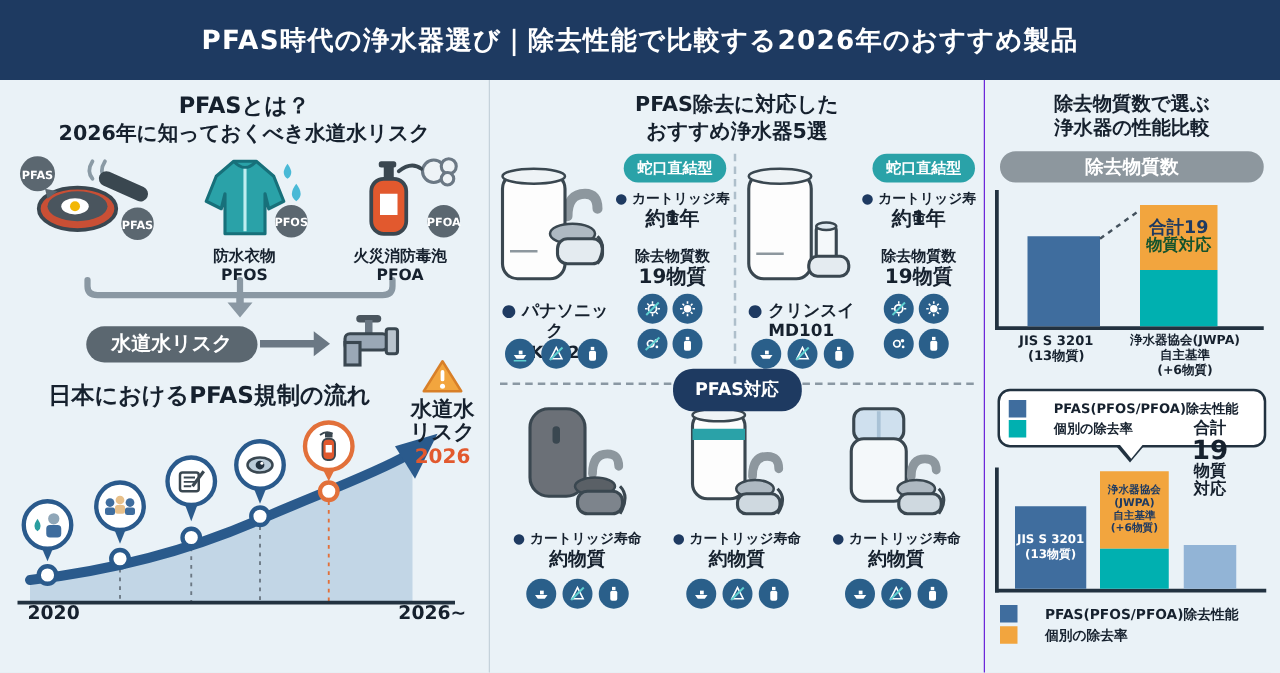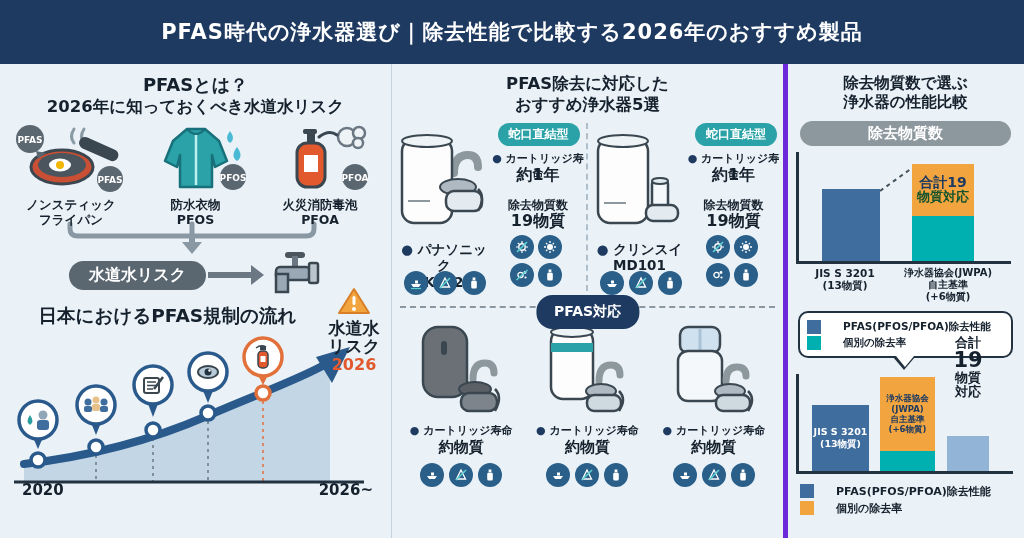--- a/index.html
+++ b/index.html
@@ -13,21 +13,21 @@
   
   .header {
     height:64px; background:#1e3a61; display:flex; align-items:center; justify-content:center;
   }
   .header-title { color:#fff; font-size:21px; letter-spacing:1px; white-space:nowrap; }
 
   
   .content { display:flex; height:474px; }
   .col { position:relative; height:474px; }
   .col-left  { width:392px; border-right:1px solid #c5d2db; }
-  .col-mid   { width:396px; border-right:5px solid #6d28d9; }
+  .col-mid   { width:396px; border-right:1px solid #6d28d9; }
   .col-right { width:235px; }
 
   .sec-title { text-align:center; line-height:1.25; }
   .sec-title .l1 { font-size:18px; }
   .sec-title .l2 { font-size:16.5px; }
 
   
   .col-left .sec-title { margin-top:10px; }
   .sources { display:flex; justify-content:space-between; padding:6px 10px 0 10px; height:104px; }
   .source { width:122px; text-align:center; position:relative; }
@@ -123,21 +123,21 @@
   .lrow { display:flex; align-items:flex-start; gap:22px; margin:2px 0; }
   .swatch { width:14px; height:14px; flex:0 0 auto; }
   .sw-blue { background:#3f6d9e; } .sw-teal { background:#00b0b0; } .sw-orange { background:#f2a53e; }
   .lrow .ltext { font-size:10.5px; white-space:nowrap; }
   .chart2 { position:relative; height:100px; margin:16px 10px 0 8px;
     border-left:3px solid #223240; border-bottom:3px solid #223240; }
   .c2-bar1 { left:13px; width:57px; height:66px; background:#3f6d9e; color:#fff;
     display:flex; flex-direction:column; align-items:center; justify-content:center; line-height:1.25; }
   .c2-bar1 .t { font-size:9.5px; }
   .c2-bar2 { left:81px; width:55px; height:94px; display:flex; flex-direction:column; }
-  .c2-orange { height:74px; background:#f2a53e; color:#1e3a61; display:flex; flex-direction:column;
+  .c2-orange { height:62px; background:#f2a53e; color:#1e3a61; display:flex; flex-direction:column;
     align-items:center; justify-content:center; line-height:1.2; }
   .c2-orange .t { font-size:8.5px; }
   .c2-teal { flex:1; background:#00b0b0; }
   .c2-bar3 { left:148px; width:42px; height:35px; background:#92b4d6; }
   .c2-note { position:absolute; left:144px; top:-38px; width:50px; text-align:center; line-height:1.05; }
   .c2-note .n1 { font-size:13px; }
   .c2-note .n2 { font-size:21px; }
   .legend2 { margin:10px 12px 0 12px; }
   .legend2 .ltext { font-size:11px; }
 </style>
@@ -167,24 +167,20 @@
             <ellipse cx="52" cy="44" rx="31" ry="17" fill="#c94f35" stroke="#3a4750" stroke-width="3"></ellipse>
             <ellipse cx="52" cy="42" rx="24" ry="12" fill="#4a555e"></ellipse>
             <ellipse cx="50" cy="42" rx="11" ry="6.5" fill="#fff"></ellipse>
             <circle cx="50" cy="42" r="4" fill="#f2b705"></circle>
             <circle cx="20" cy="16" r="14" fill="#5b6770"></circle>
             <path d="M26,28 l2,8 l8,-6 z" fill="#5b6770"></path>
             <text x="20" y="20" text-anchor="middle" font-size="9" font-weight="bold" fill="#fff">PFAS</text>
             <circle cx="100" cy="56" r="13" fill="#5b6770"></circle>
             <text x="100" y="60" text-anchor="middle" font-size="9" font-weight="bold" fill="#fff">PFAS</text>
           </svg>
-          <div class="source-label">
-            <div>ノンスティック</div>
-            <div>フライパン</div>
-          </div>
         </div>
 
         <div class="source">
           <svg class="source-art" width="122" height="70" viewBox="0 0 122 70">
             <path d="M38,18 L52,6 L70,6 L84,18 L92,38 L80,44 L77,32 L77,64 L45,64 L45,32 L42,44 L30,38 Z" fill="#2aa2a8" stroke="#17707a" stroke-width="2.5" stroke-linejoin="round"></path>
             <path d="M52,6 q9,10 18,0" fill="none" stroke="#17707a" stroke-width="2.5"></path>
             <path d="M61,12 L61,62" stroke="#bfeef0" stroke-width="2.5"></path>
             <path d="M95,8 q6,8 0,12 q-6,-4 0,-12" fill="#49b9d6"></path>
             <path d="M102,24 q7,9 0,14 q-7,-5 0,-14" fill="#49b9d6"></path>
             <circle cx="98" cy="54" r="13" fill="#5b6770"></circle>

